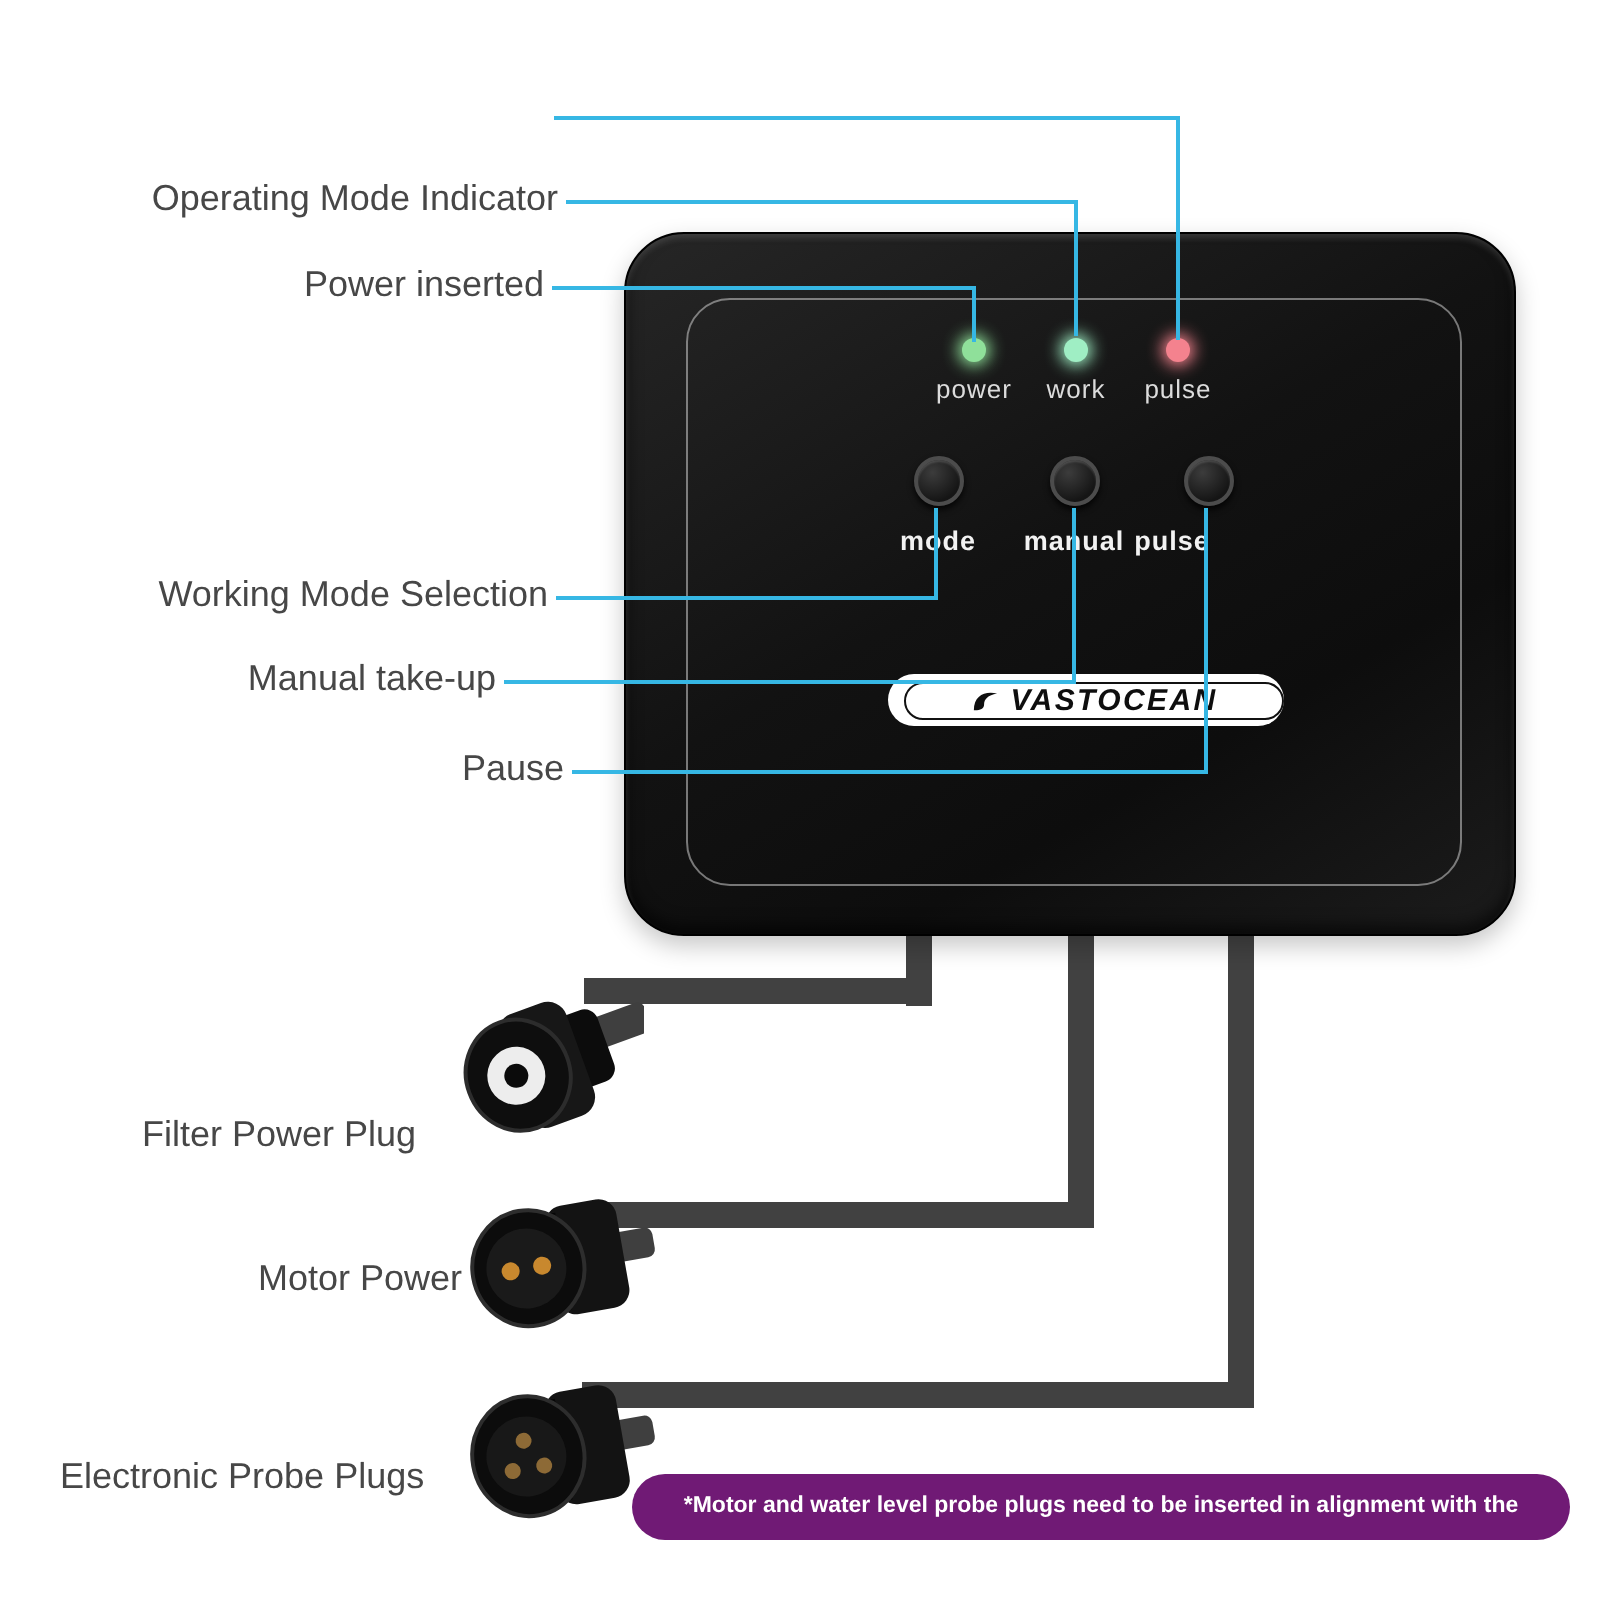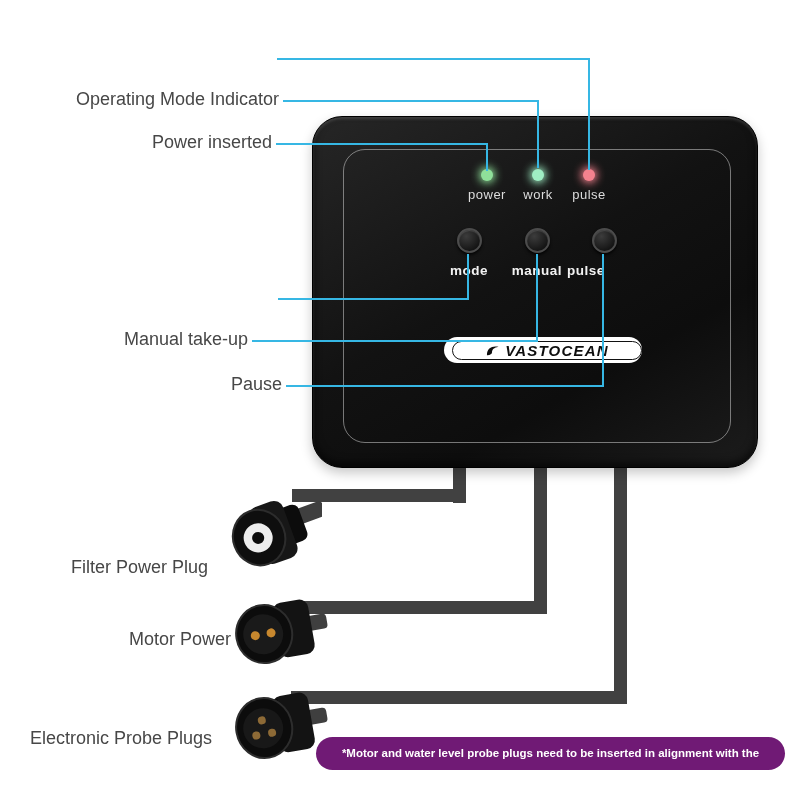--- a/index.html
+++ b/index.html
@@ -95,20 +95,21 @@
   <div class="cl-line" style="left: 486px; top: 143px; width: 2px; height: 28px; background: rgb(54, 183, 228);"></div>
   <div class="cl-line" style="left: 278px; top: 298px; width: 191px; height: 2px; background: rgb(54, 183, 228);"></div>
   <div class="cl-line" style="left: 467px; top: 254px; width: 2px; height: 46px; background: rgb(54, 183, 228);"></div>
   <div class="cl-line" style="left: 252px; top: 340px; width: 286px; height: 2px; background: rgb(54, 183, 228);"></div>
   <div class="cl-line" style="left: 536px; top: 254px; width: 2px; height: 88px; background: rgb(54, 183, 228);"></div>
   <div class="cl-line" style="left: 286px; top: 385px; width: 318px; height: 2px; background: rgb(54, 183, 228);"></div>
   <div class="cl-line" style="left: 602px; top: 254px; width: 2px; height: 133px; background: rgb(54, 183, 228);"></div>
 
   <div class="callout-label" style="top:89px; right:521px;">Operating Mode Indicator</div>
   <div class="callout-label" style="top:132px; right:528px;">Power inserted</div>
+  <div class="callout-label" style="top:287px; right:526px;">Working Mode Selection</div>
   <div class="callout-label" style="top:329px; right:552px;">Manual take-up</div>
   <div class="callout-label" style="top:374px; right:518px;">Pause</div>
 
   <div class="plug" style="left:222px; top:487px;">
     <svg width="100" height="95" viewBox="0 0 100 95">
       <g transform="rotate(-20 50 48)">
         <rect x="66" y="32" width="42" height="16" rx="4" fill="#3f3f3f"></rect>
         <rect x="58" y="26" width="26" height="38" rx="7" fill="#0c0c0c"></rect>
         <rect x="34" y="16" width="36" height="60" rx="10" fill="#171717"></rect>
         <ellipse cx="37" cy="46" rx="26" ry="28" fill="#0e0e0e" stroke="#2c2c2c" stroke-width="2"></ellipse>

